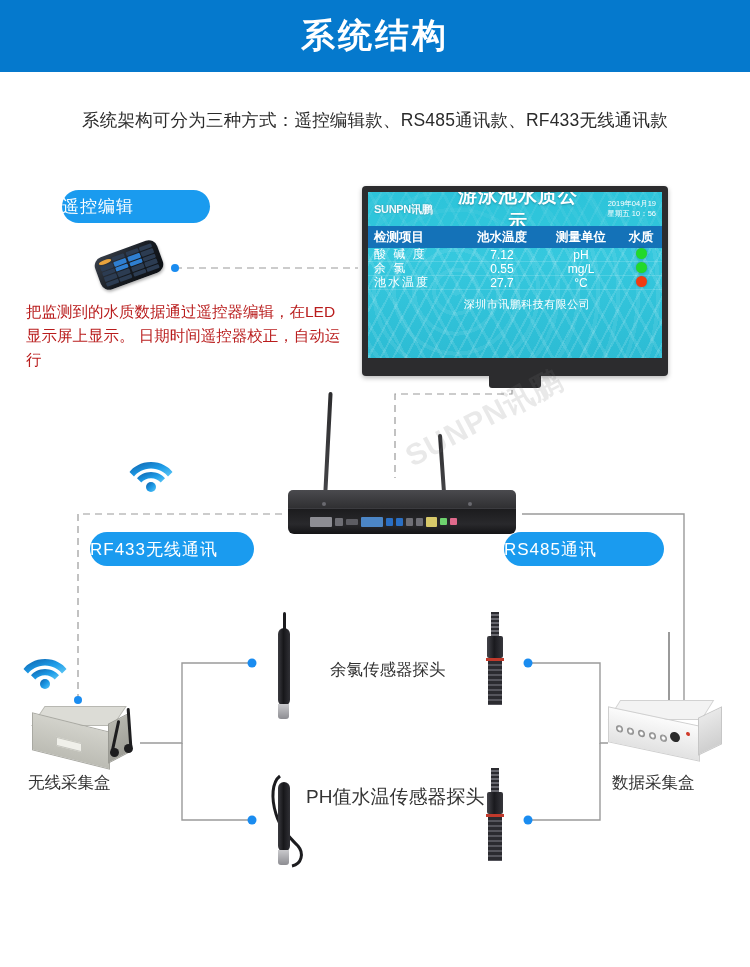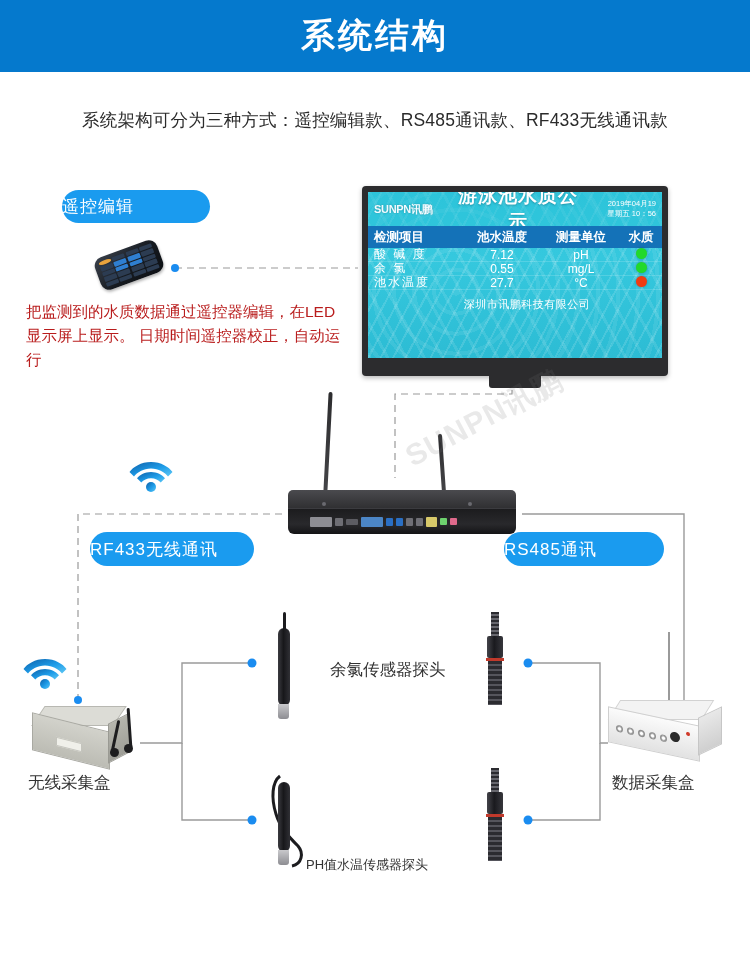--- a/index.html
+++ b/index.html
@@ -317,21 +317,21 @@
     background: repeating-linear-gradient(180deg,#2b2b30 0 3px,#55555c 3px 5px);
   }
 
   
   .lbl {
     position: absolute; font-size: 16px; color: #333333; white-space: nowrap;
   }
   .lbl-wbox   { left: 28px;  top: 772px; font-size: 16.5px; }
   .lbl-dbox   { left: 612px; top: 772px; font-size: 16.5px; }
   .lbl-cl     { left: 330px; top: 659px; font-size: 16.5px; }
-  .lbl-ph     { left: 306px; top: 856px; font-size: 13px; }
+  .lbl-ph     { left: 306px; top: 784px; font-size: 19px; }
 </style>
 </head>
 <body>
 
 <div id="page">
 
   <div class="header-bar">
     <div class="header-title">系统结构</div>
   </div>
 

